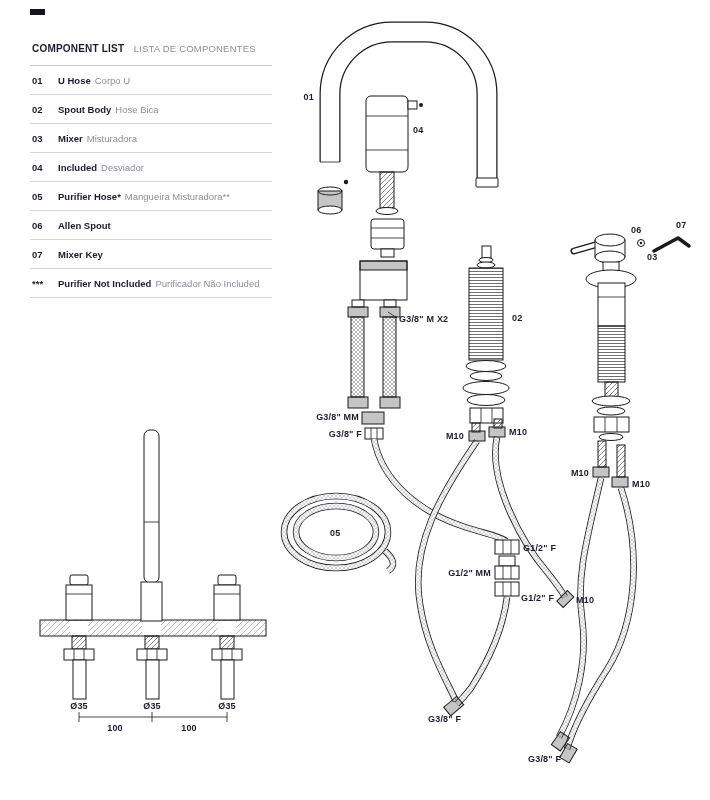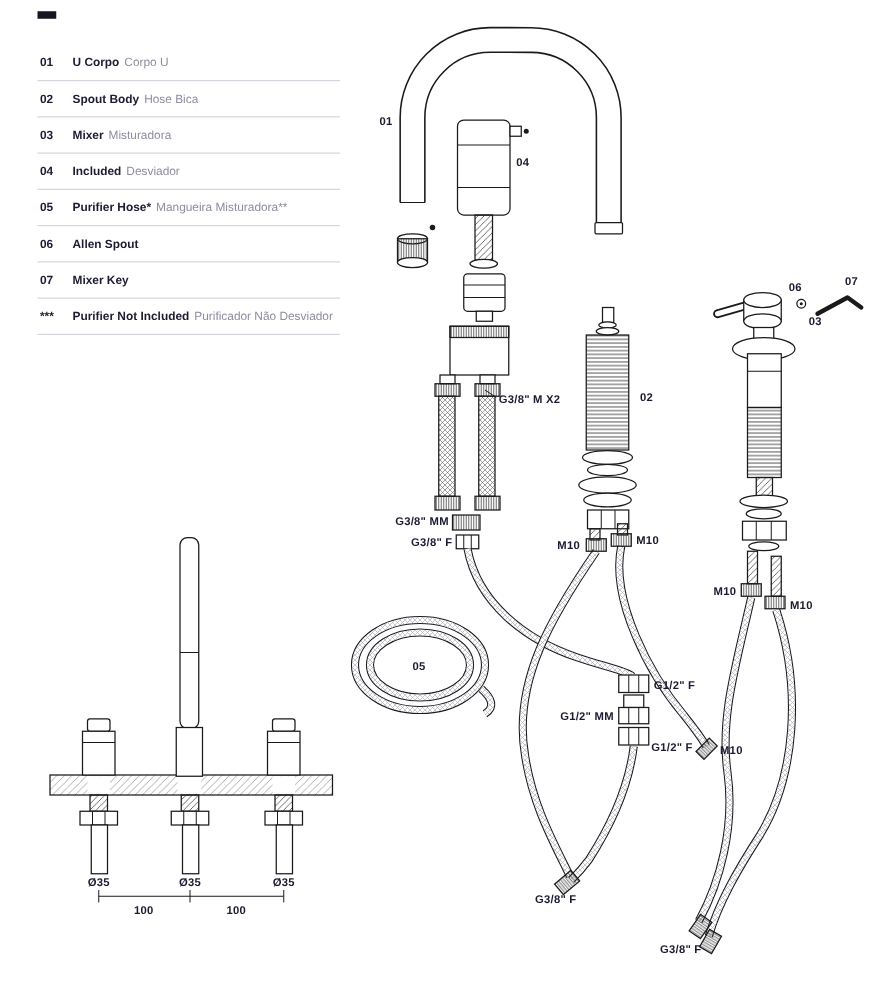--- a/index.html
+++ b/index.html
@@ -28,23 +28,27 @@
   .hoseT{stroke:url(#brl);stroke-width:4.8;fill:none;}
   .lbl{font-family:"Liberation Sans",sans-serif;font-size:9px;font-weight:bold;fill:#1b1b32;letter-spacing:.2px;}
 </style>
 </head>
 <body>
 
 <div class="page">
   <div class="corner-mark"></div>
 
   <section class="component-list">
+    <div class="cl-header">
+      <span class="cl-title">COMPONENT LIST</span>
+      <span class="cl-subtitle">LISTA DE COMPONENTES</span>
+    </div>
     <div class="cl-row">
       <span class="cl-num">01</span>
-      <span class="cl-name">U Corpo</span>
+      <span class="cl-name">U Hose</span>
       <span class="cl-trans">Corpo U</span>
     </div>
     <div class="cl-row">
       <span class="cl-num">02</span>
       <span class="cl-name">Spout Body</span>
       <span class="cl-trans">Hose Bica</span>
     </div>
     <div class="cl-row">
       <span class="cl-num">03</span>
       <span class="cl-name">Mixer</span>
@@ -66,21 +70,21 @@
       <span class="cl-trans"></span>
     </div>
     <div class="cl-row">
       <span class="cl-num">07</span>
       <span class="cl-name">Mixer Key</span>
       <span class="cl-trans"></span>
     </div>
     <div class="cl-row">
       <span class="cl-num">***</span>
       <span class="cl-name">Purifier Not Included</span>
-      <span class="cl-trans">Purificador Não Desviador</span>
+      <span class="cl-trans">Purificador Não Included</span>
     </div>
   </section>
 
   <svg class="diagram" width="710" height="800" viewBox="0 0 710 800" xmlns="http://www.w3.org/2000/svg">
     <defs>
       <pattern id="vh" width="4" height="4" patternUnits="userSpaceOnUse">
         <path d="M1 0 V4 M3 0 V4" stroke="#3a3a3a" stroke-width="0.6"></path>
       </pattern>
       <pattern id="dh" width="5" height="5" patternUnits="userSpaceOnUse">
         <path d="M0 5 L5 0" stroke="#3a3a3a" stroke-width="0.6"></path>

